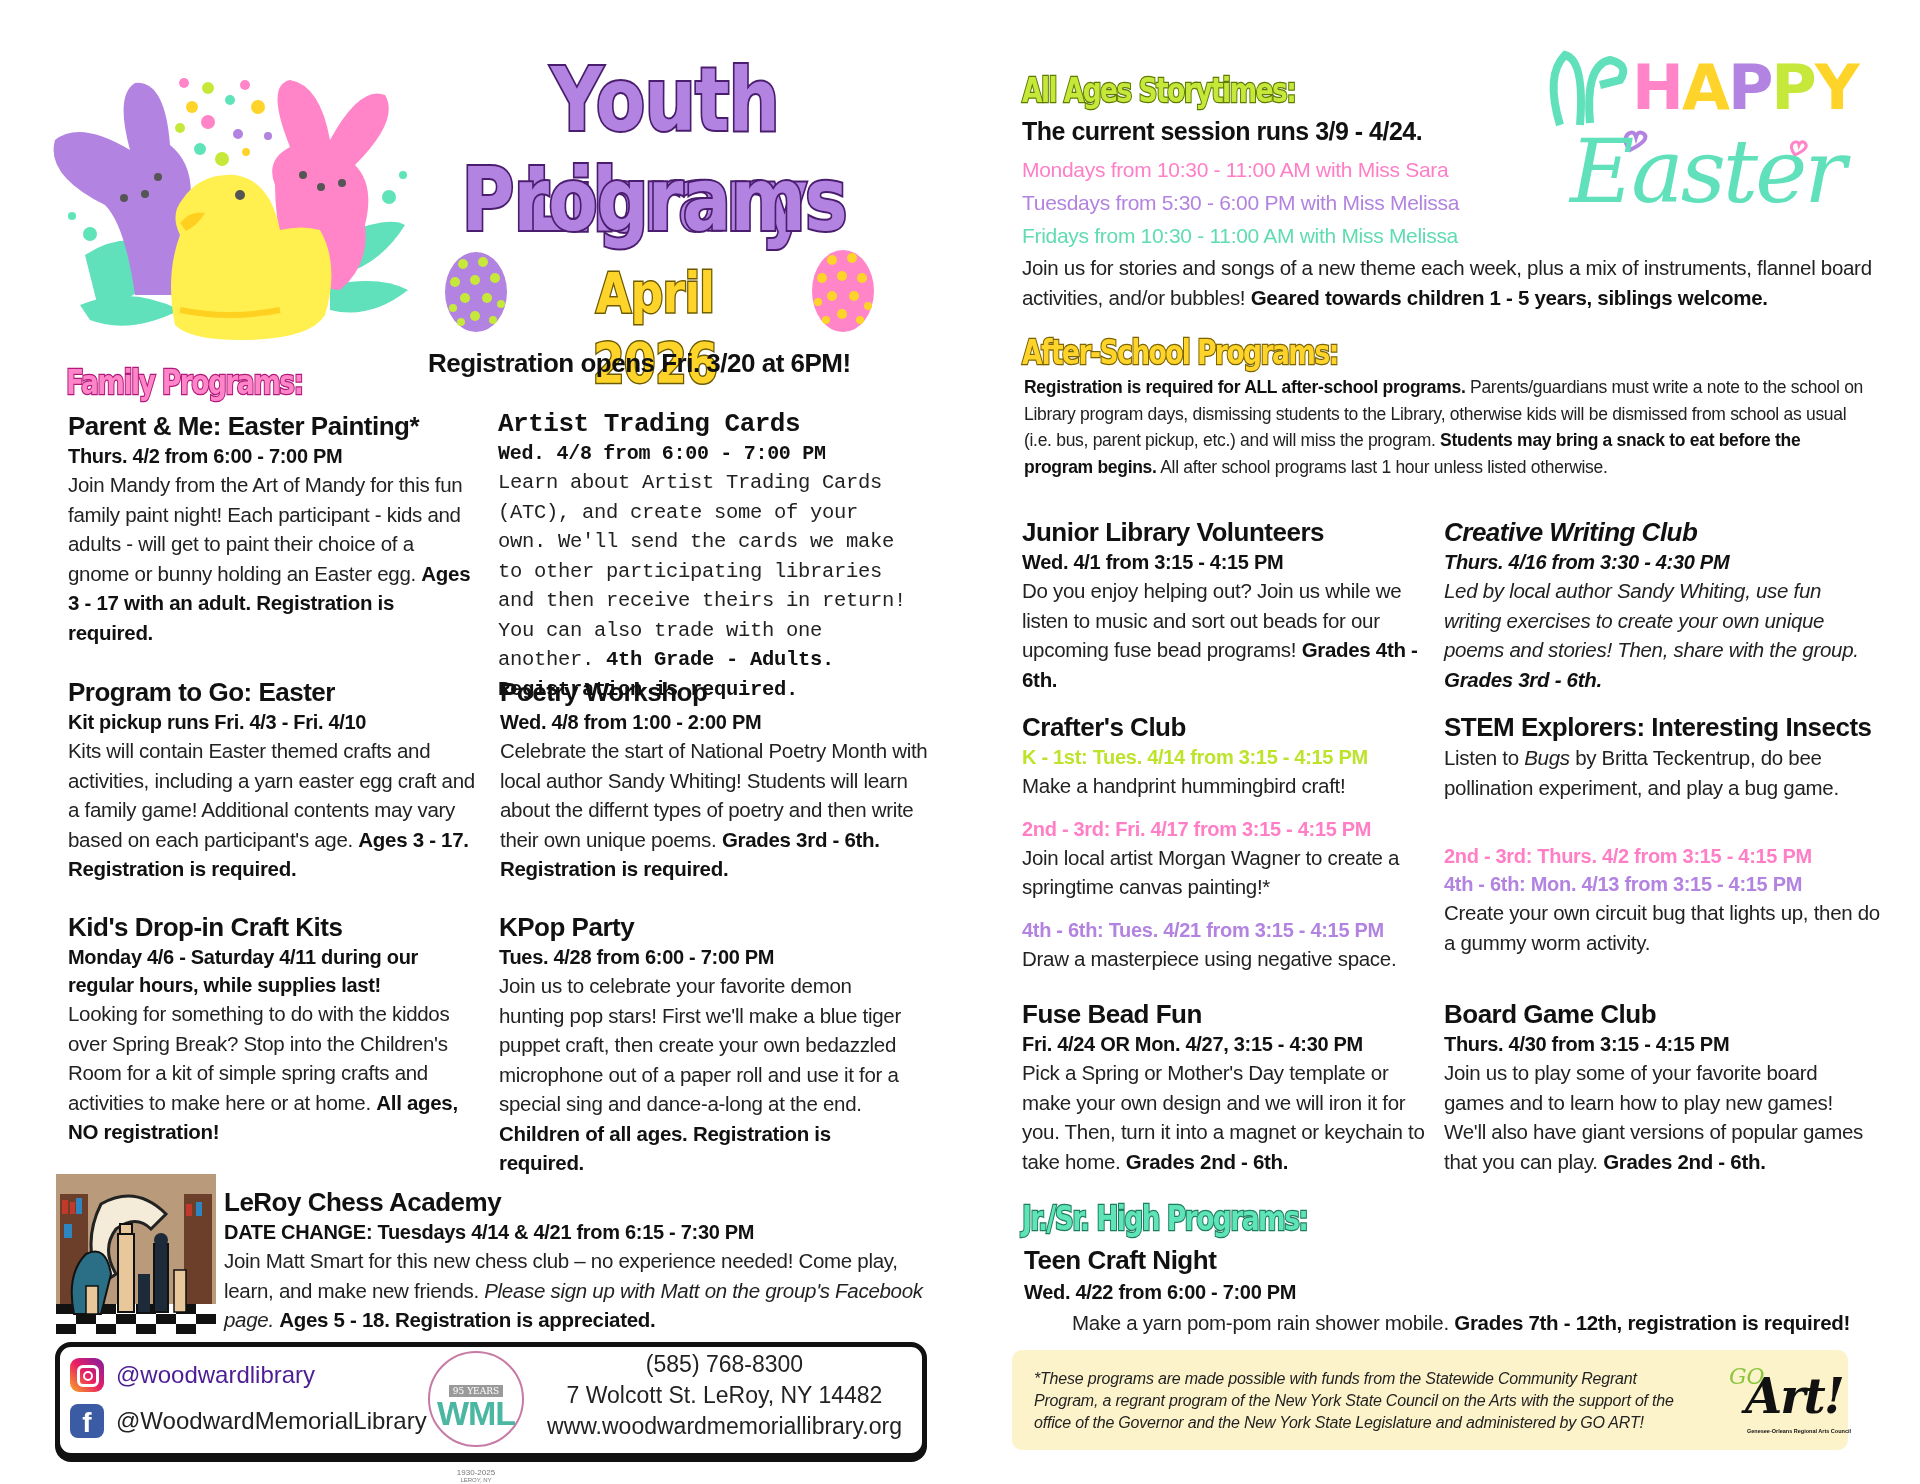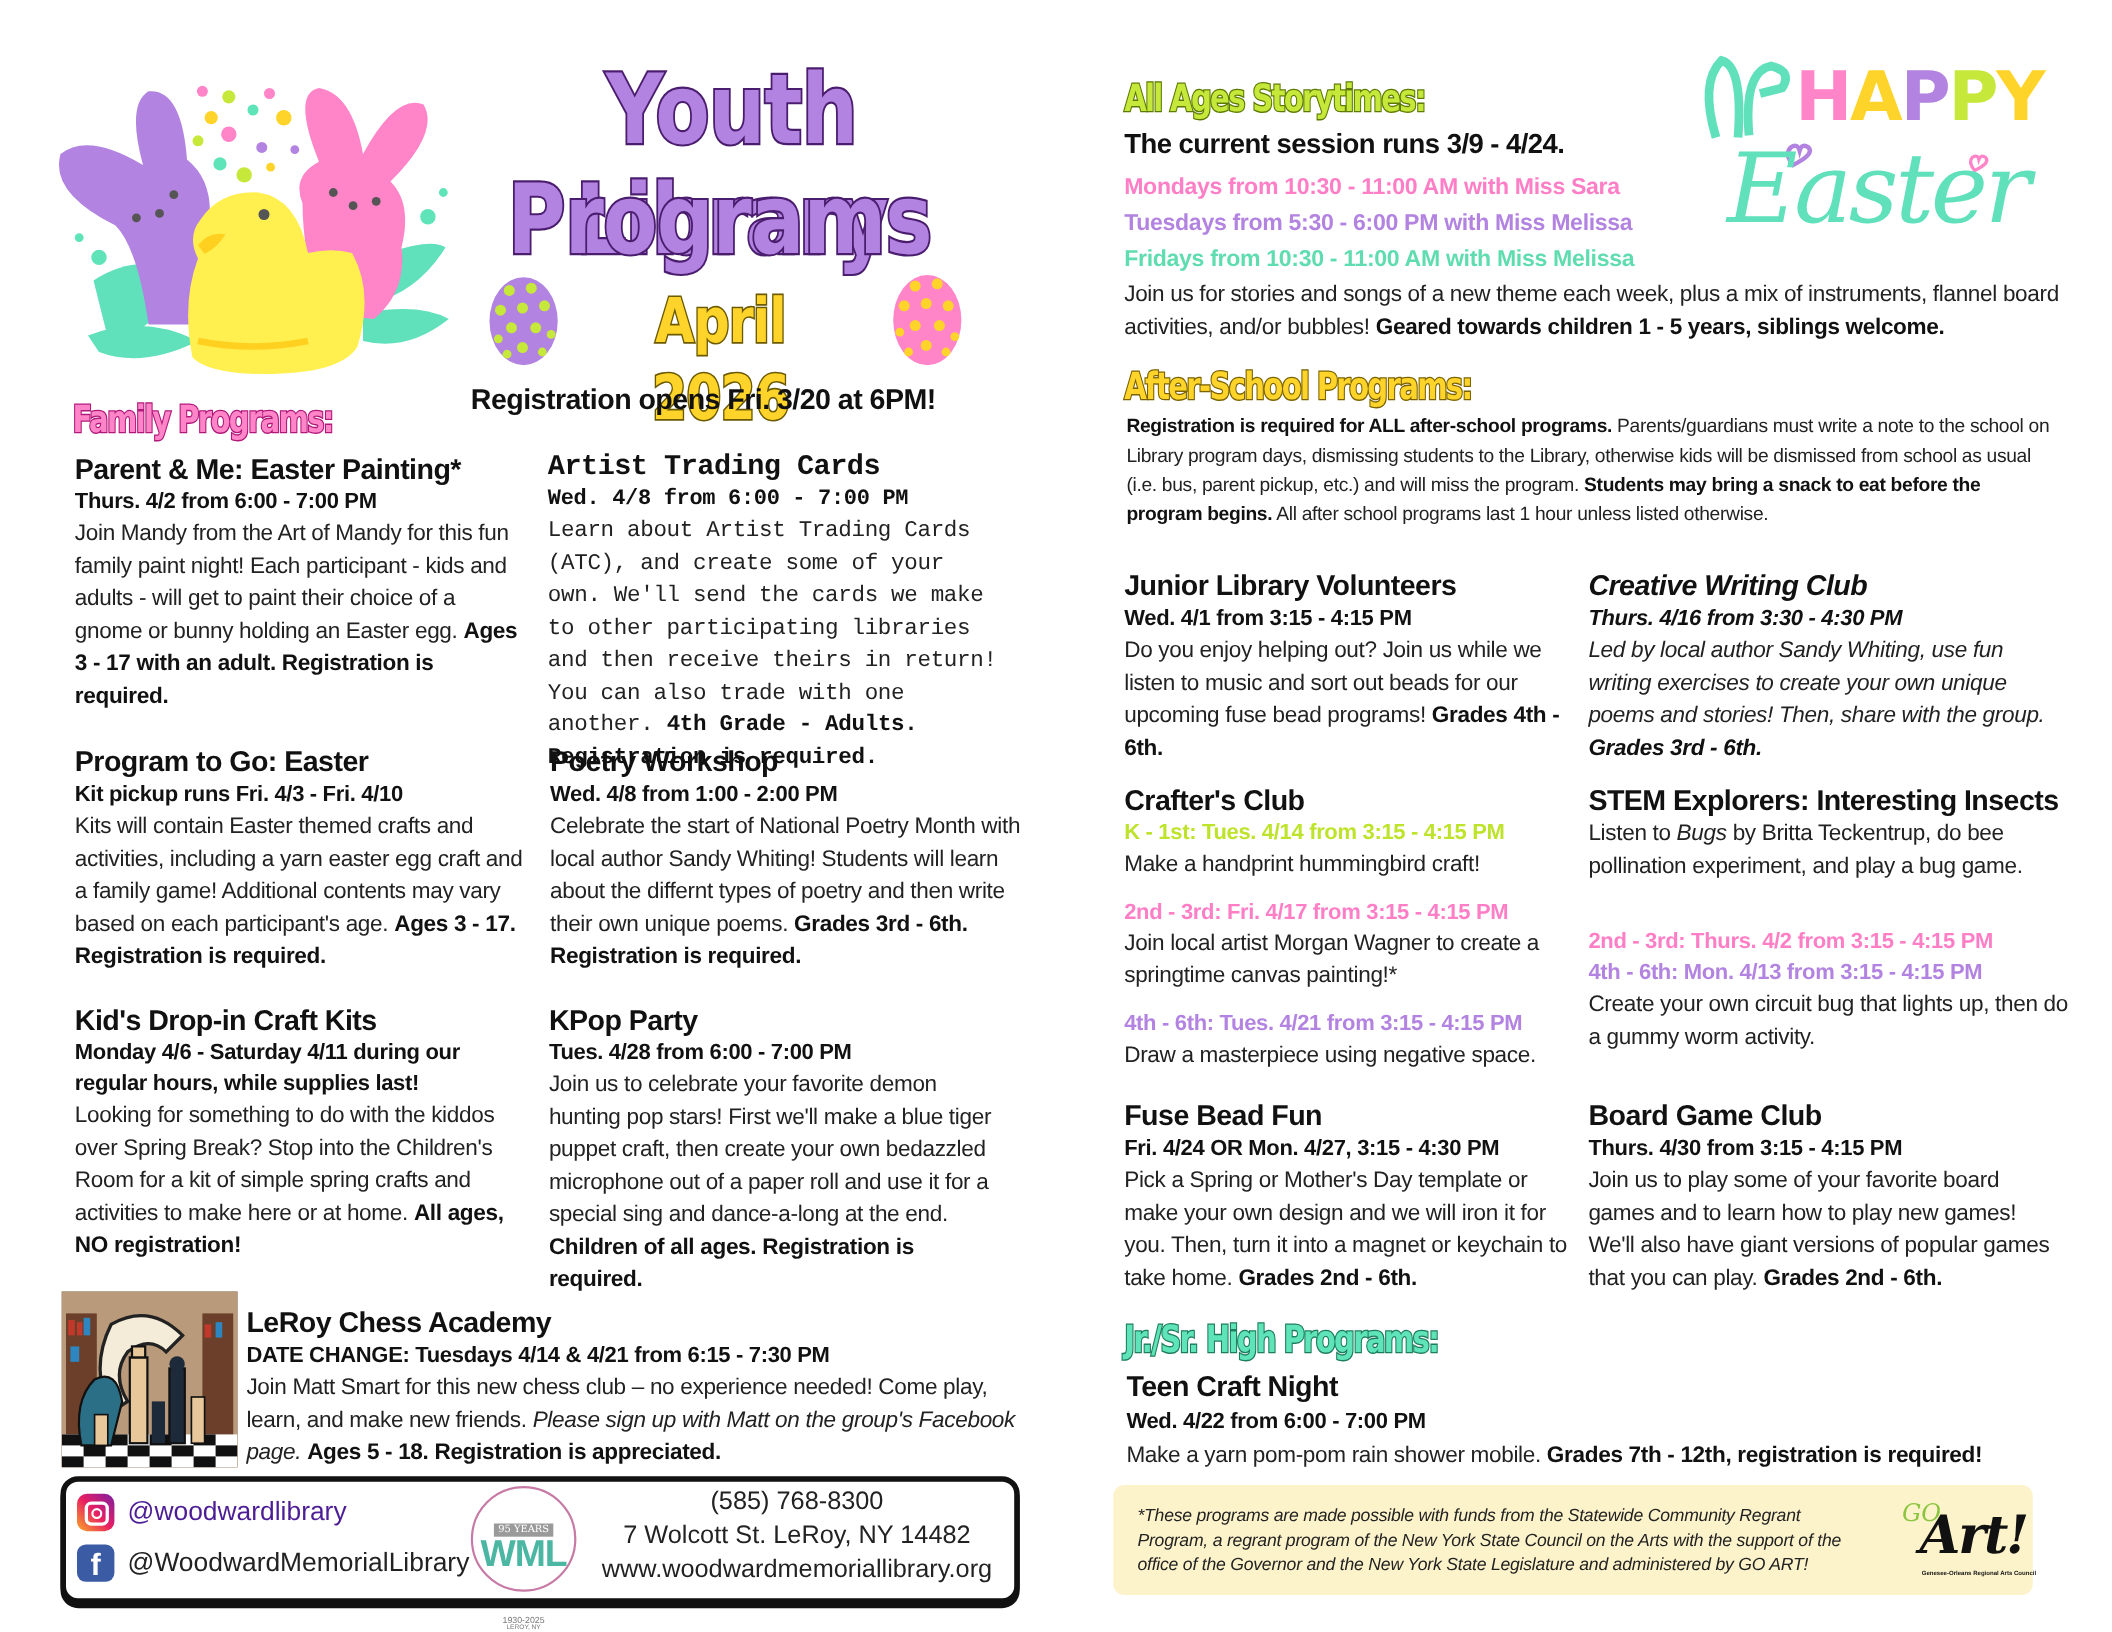--- a/index.html
+++ b/index.html
@@ -23,21 +23,21 @@
   .prog h3 { margin:0; font-size:26px; font-weight:bold; color:#111; letter-spacing:-0.5px; line-height:32px; }
   .prog .when { font-size:20px; font-weight:bold; color:#111; line-height:28px; letter-spacing:-0.3px; }
   .prog p { margin:0; font-size:20.5px; line-height:29.5px; color:#222; letter-spacing:-0.3px; }
   .prog b { color:#111; }
   .lime { color:#bde32a !important; }
   .pink { color:#ff7ec6 !important; }
   .purple { color:#b283e0 !important; }
   .mint { color:#5fdcb0 !important; }
   .gap { height:14px; }
 
-  .story-line { font-size:21px; font-weight:bold; line-height:33px; letter-spacing:-0.3px; }
+  .story-line { font-size:21px; font-weight:normal; line-height:33px; letter-spacing:-0.3px; }
 
   .contact-box { position:absolute; left:55px; top:1342px; width:862px; height:106px;
     border:5px solid #111; border-radius:16px; background:#fff; box-shadow:0 4px 0 #111; }
   .credit-box { position:absolute; left:1012px; top:1350px; width:836px; height:100px;
     background:#fdf3cb; border-radius:10px; }
   .credit-box p { margin:0; position:absolute; left:22px; top:18px; width:670px;
     font-size:16px; font-style:italic; line-height:22px; color:#222; letter-spacing:-0.2px; }
 </style>
 </head>
 <body>
@@ -313,21 +313,21 @@
 <div class="prog" style="left:1444px;top:998px;width:420px;">
   <h3>Board Game Club</h3>
   <div class="when">Thurs. 4/30 from 3:15 - 4:15 PM</div>
   <p><span>Join us to play some of your favorite board games and to learn how to play new games! We'll also have giant versions of popular games that you can play.</span> <b>Grades 2nd - 6th.</b></p>
 </div>
 
 <div class="sec-head sec-mint" style="left:1022px;top:1198px;">Jr./Sr. High Programs:</div>
 <div class="prog" style="left:1024px;top:1244px;width:860px;">
   <h3>Teen Craft Night</h3>
   <div class="when" style="margin-top:2px;">Wed. 4/22 from 6:00 - 7:00 PM</div>
-  <p style="margin-top:2px;"><span>Make a yarn pom-pom rain shower mobile.</span> <b>Grades 7th - 12th, registration is required!</b></p>
+  <p style="margin-top:2px;margin-left:48px;"><span>Make a yarn pom-pom rain shower mobile.</span> <b>Grades 7th - 12th, registration is required!</b></p>
 </div>
 
 <div class="credit-box">
   <p>*These programs are made possible with funds from the Statewide Community Regrant Program, a regrant program of the New York State Council on the Arts with the support of the office of the Governor and the New York State Legislature and administered by GO ART!</p>
   <div class="abs" style="left:715px;top:14px;width:115px;height:76px;">
     <span style="position:absolute;left:2px;top:0;font-size:22px;font-style:italic;color:#8bc53f;font-family:'DejaVu Serif',serif;">GO</span>
     <span style="position:absolute;left:18px;top:4px;font-size:48px;font-weight:bold;font-style:italic;color:#111;font-family:'DejaVu Serif',serif;letter-spacing:-2px;">Art!</span>
     <span style="position:absolute;left:20px;top:64px;font-size:5.5px;font-weight:bold;color:#111;white-space:nowrap;">Genesee-Orleans Regional Arts Council</span>
   </div>
 </div>

